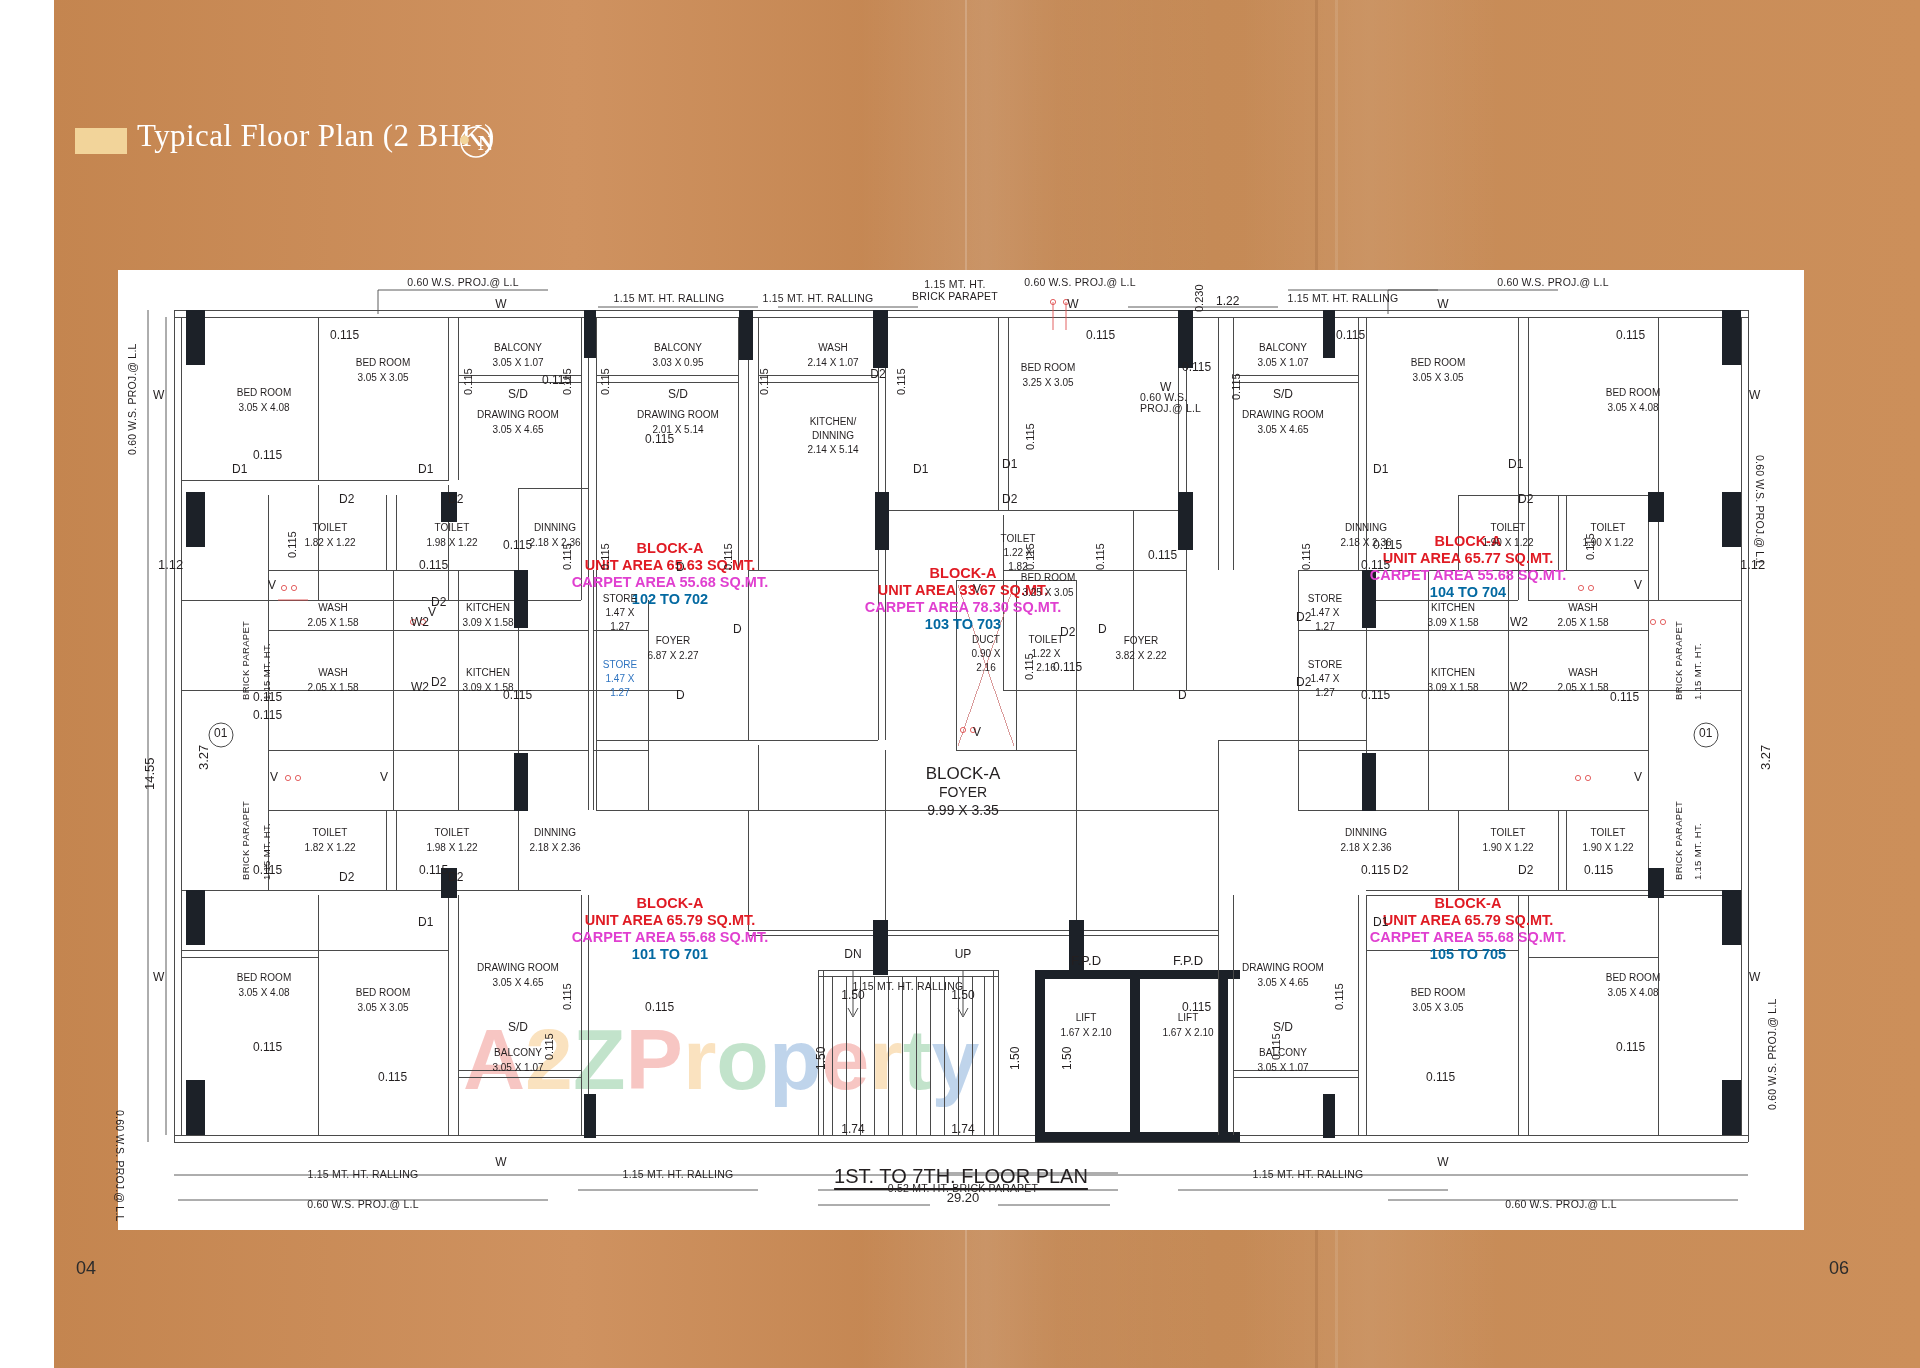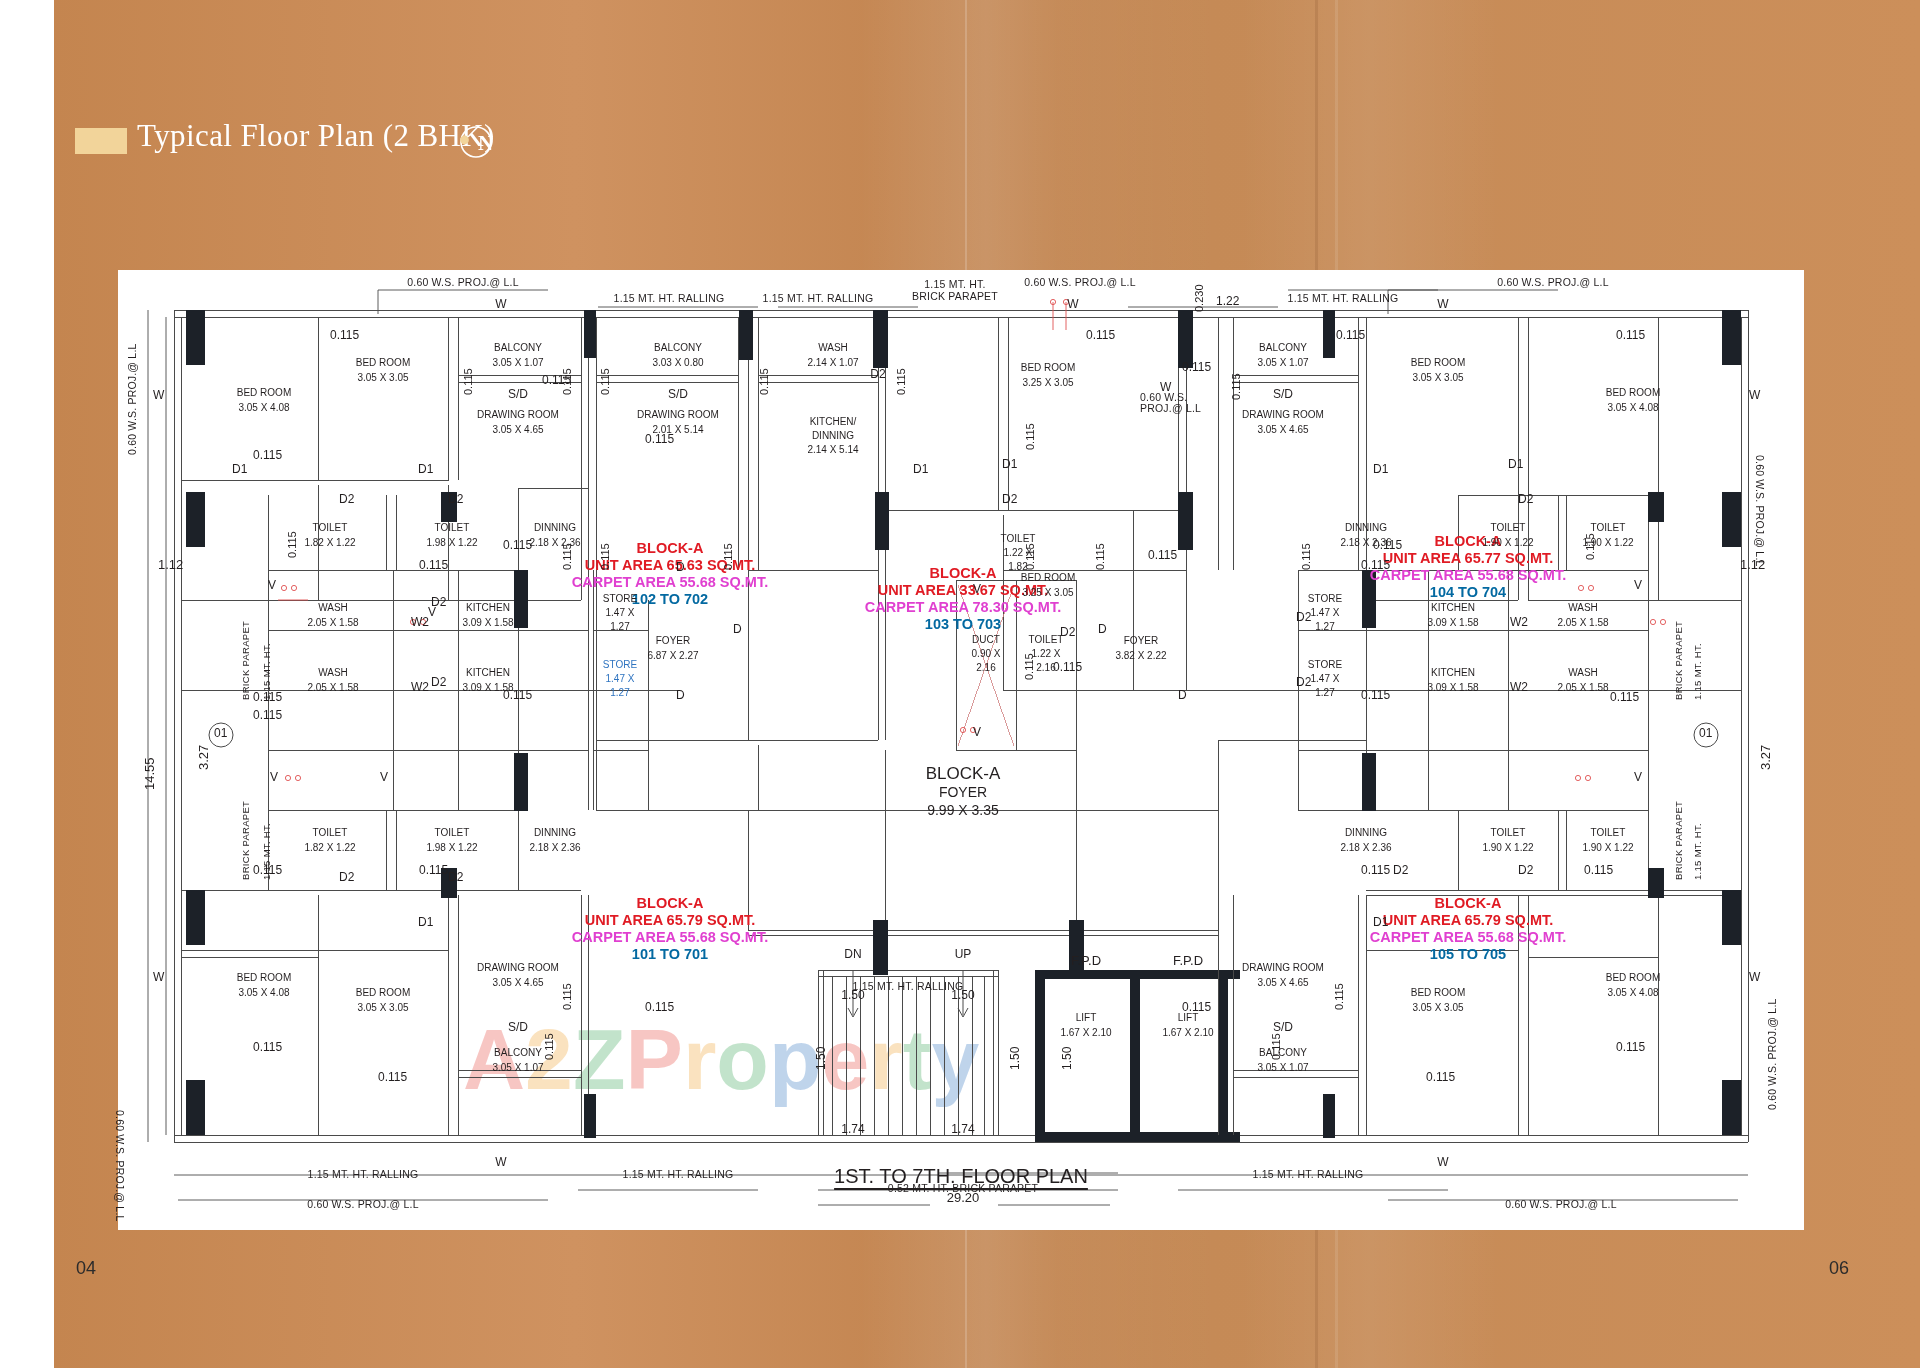--- a/index.html
+++ b/index.html
@@ -456,21 +456,21 @@
           <div>3.05 X 1.07</div>
         </div>
       <div class="t rm ctr" style="left:400px;top:137px;">
         <div>DRAWING ROOM</div>
           <div>3.05 X 4.65</div>
         </div>
       <div class="t lbl ctr" style="left:400px;top:117px;">S/D</div>
 
       <div class="t rm ctr" style="left:560px;top:70px;">
         <div>BALCONY</div>
-          <div>3.03 X 0.80</div>
+          <div>3.03 X 0.95</div>
         </div>
       <div class="t rm ctr" style="left:560px;top:137px;">
         <div>DRAWING ROOM</div>
           <div>2.01 X 5.14</div>
         </div>
       <div class="t lbl ctr" style="left:560px;top:117px;">S/D</div>
 
       <div class="t rm ctr" style="left:715px;top:70px;">
         <div>WASH</div>
           <div>2.14 X 1.07</div>

